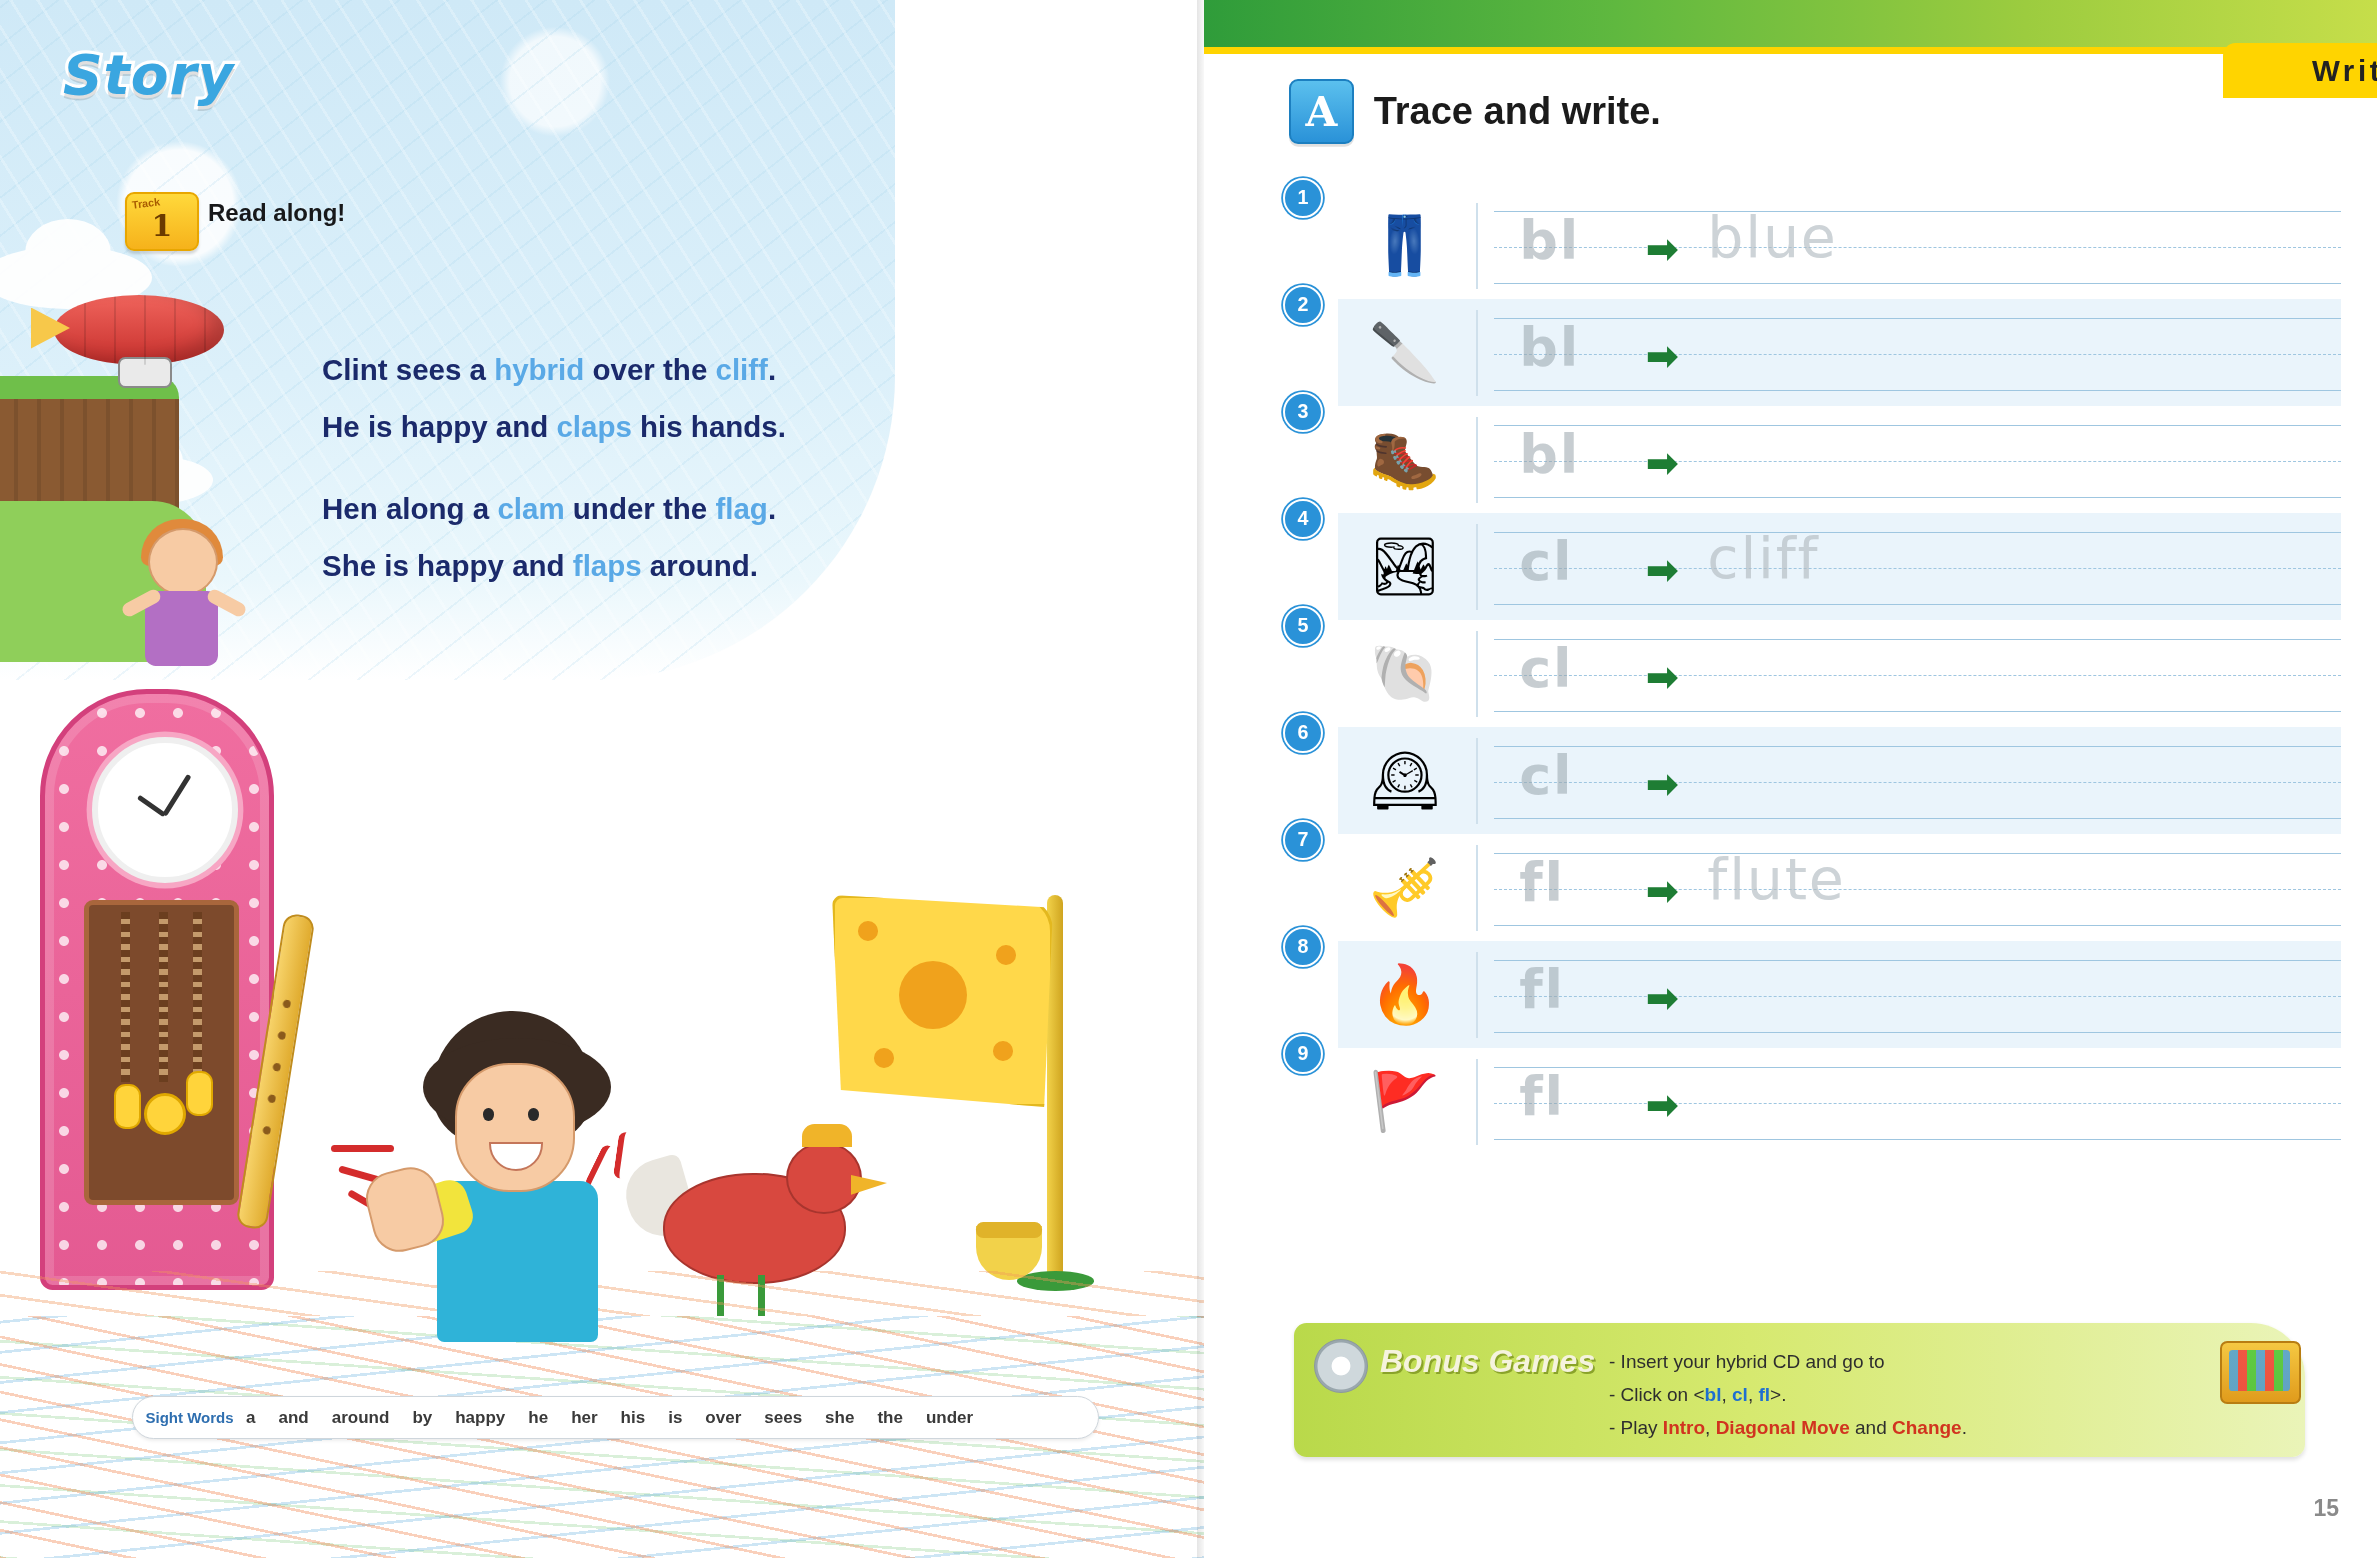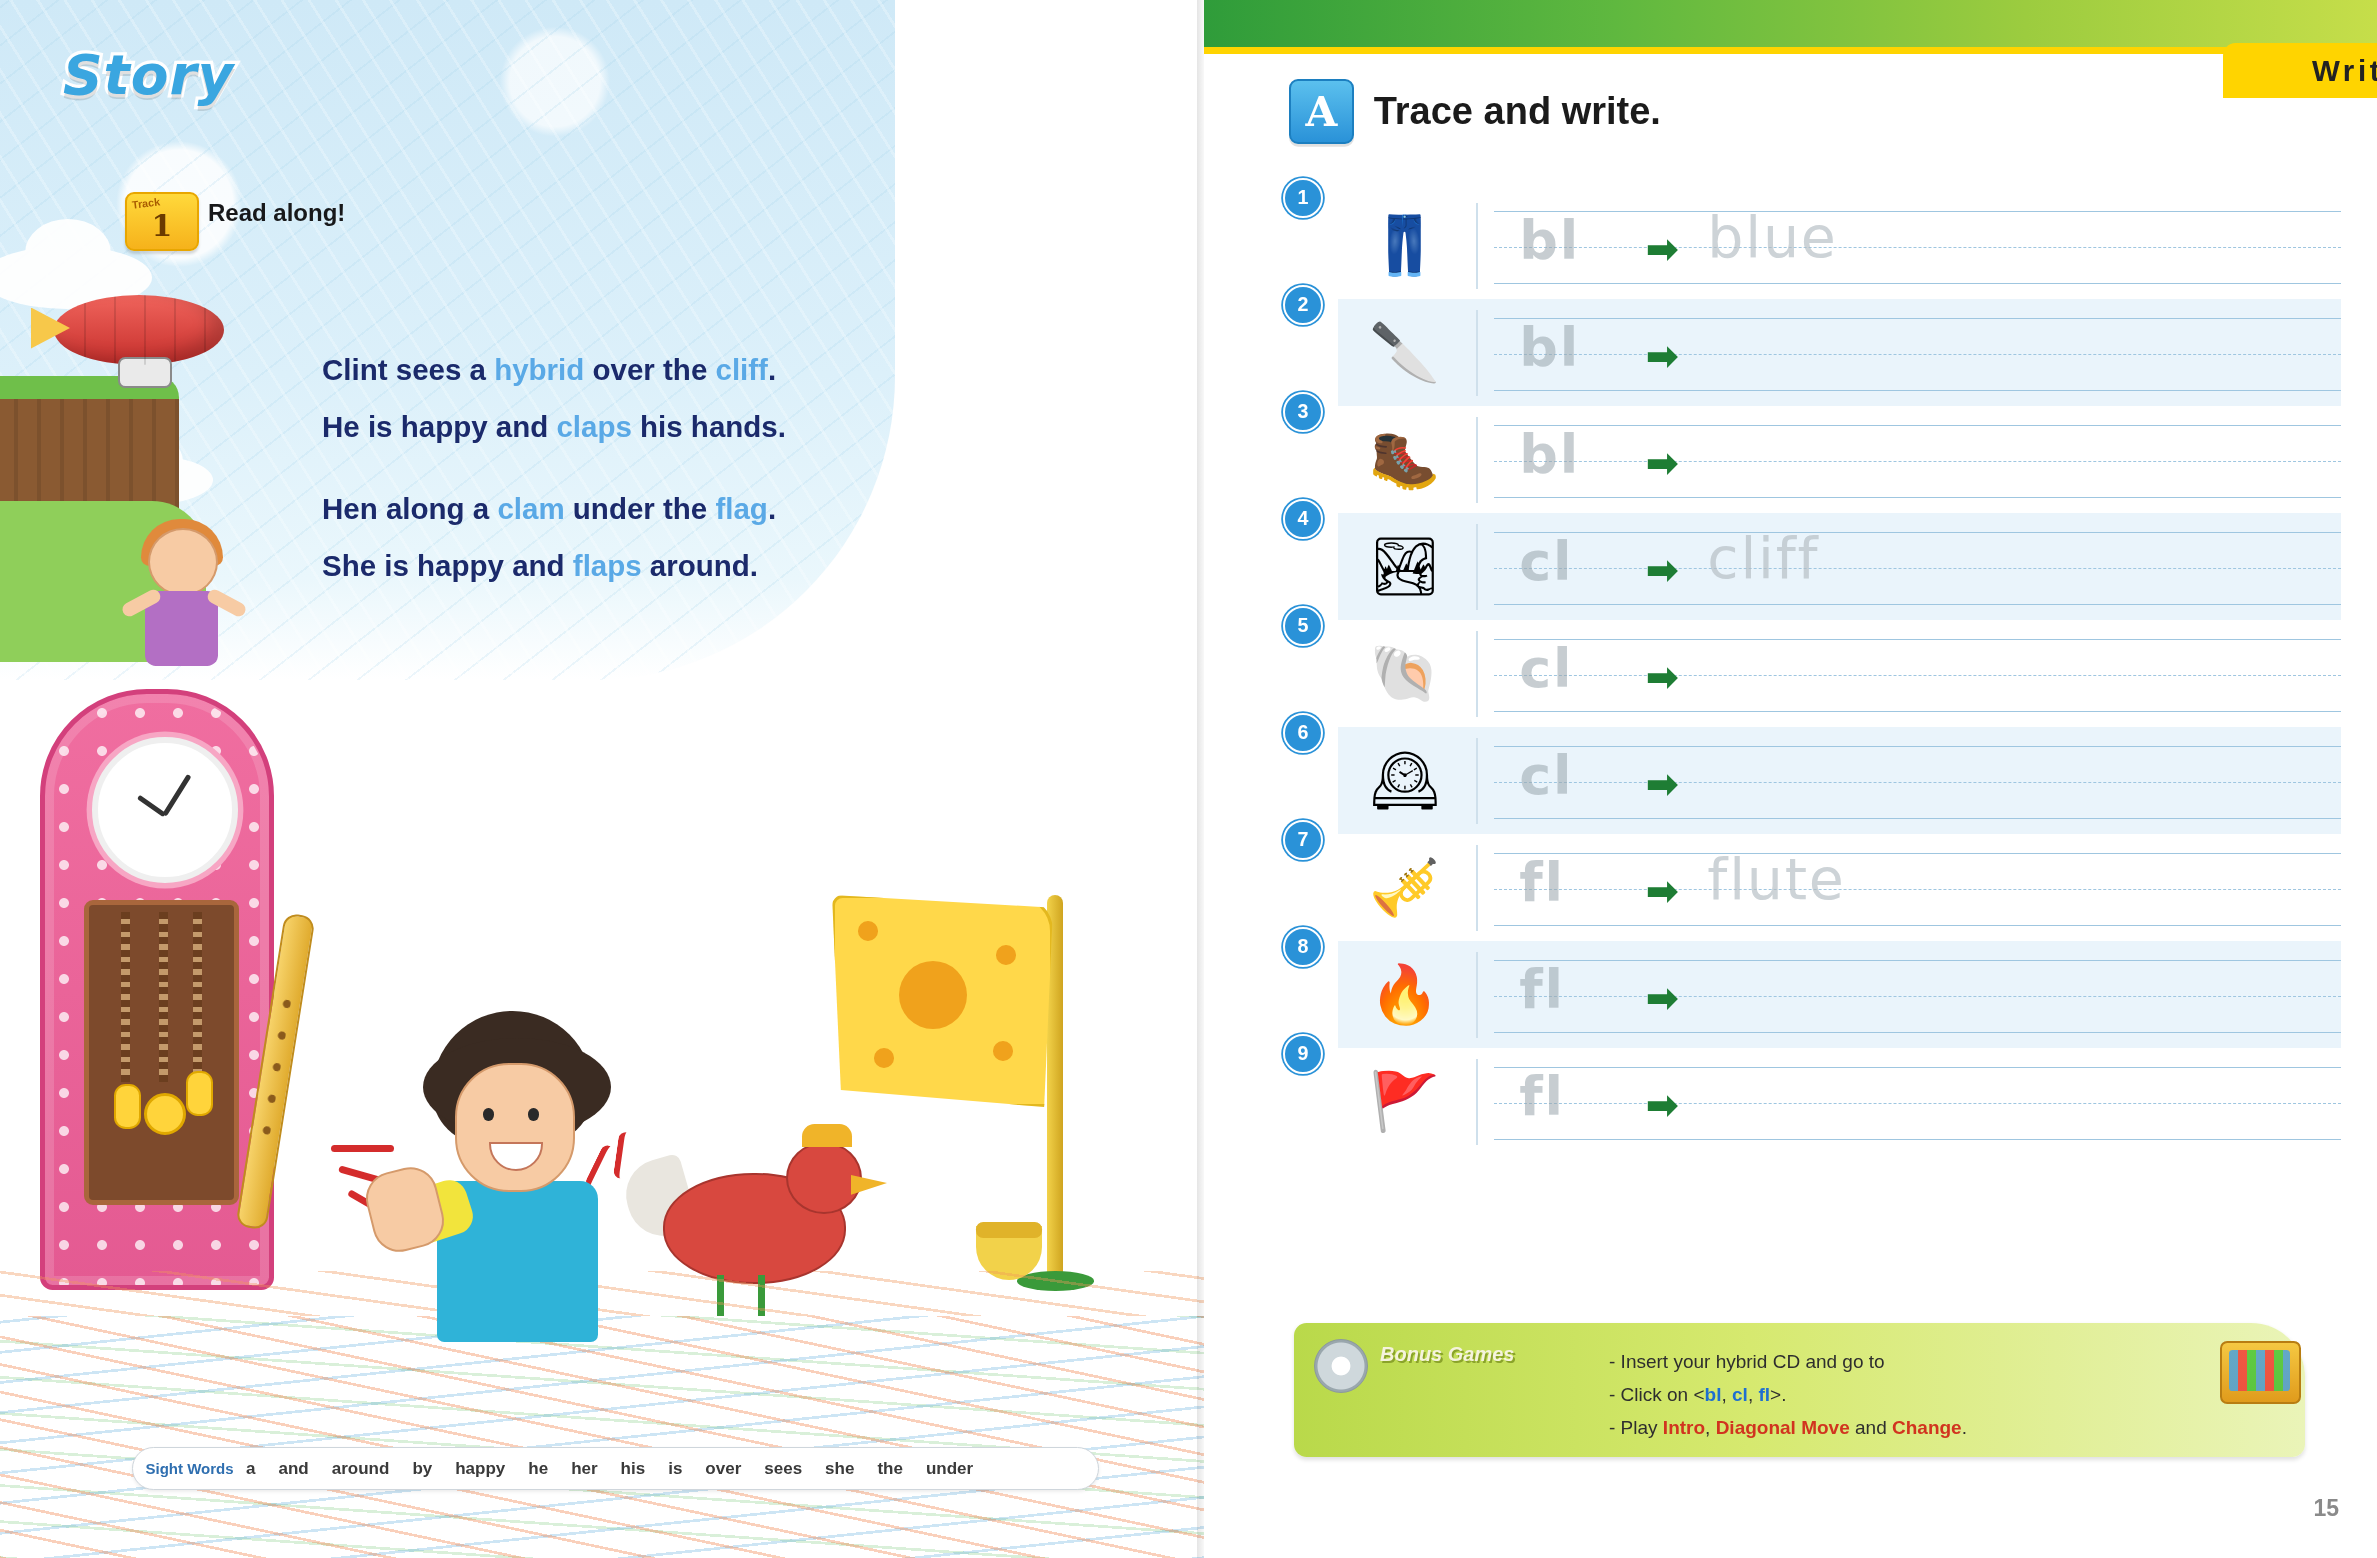--- a/index.html
+++ b/index.html
@@ -211,21 +211,21 @@
       repeating-linear-gradient(4deg, rgba(120,200,120,.28) 0 2.7px, rgba(255,255,255,0) 2.7px 36px);
     background-color:#ffffff;
   }
   .ground-top{
     position:absolute;left:0;top:1271px;width:1204px;height:72px;
     background:
       repeating-linear-gradient(8deg, rgba(240,150,90,.38) 0 2.7px, rgba(255,255,255,0) 2.7px 23px);
   }
 
   .sight-bar{
-    position:absolute;left:132px;top:1447px;width:967px;height:43px;
+    position:absolute;left:132px;top:1396px;width:967px;height:43px;
     background:#fff;border:1.8px solid #cfd6dc;border-radius:21.5px;
     display:flex;align-items:center;padding:0 12.5px;box-sizing:border-box;
     box-shadow:0 1.8px 3.6px rgba(0,0,0,.08);
   }
   .sight-bar .label{font-size:15px;font-weight:bold;color:#2f6fb0;margin-right:12.5px;white-space:nowrap;}
   .sight-bar .words{display:flex;gap:23px;font-size:17px;font-weight:bold;color:#3a3a3a;}
 
   
   .right-page{
     position:absolute;left:1204px;top:0;width:1174px;height:1558px;
@@ -313,21 +313,21 @@
     background:linear-gradient(90deg,#b9d94a 0%, #d6e96f 45%, #eaf4b8 100%);
     border-radius:12.5px 54px 12.5px 12.5px;
     box-shadow:0 2.7px 4.5px rgba(0,0,0,.12);
   }
   .bonus .cd{
     position:absolute;left:19.7px;top:16px;width:52px;height:52px;border-radius:50%;
     background:radial-gradient(circle,#fff 0 9px,#cfd8dc 9.8px 23px,#9aa7ad 24px 26px);
     border:1.8px solid #8b989e;
   }
   .bonus .title{
-    position:absolute;left:86px;top:19.7px;font-size:20px;font-weight:bold;
+    position:absolute;left:86px;top:19.7px;font-size:32px;font-weight:bold;
     color:#f5f3dd;font-style:italic;
     text-shadow:1.8px 1.8px 0 #8aa32a;
   }
   .bonus .lines-txt{position:absolute;left:315px;top:21.5px;font-size:19px;color:#2e2e2e;line-height:1.75;}
   .bonus .lines-txt .b{color:#1f6fd0;font-weight:bold;}
   .bonus .lines-txt .r{color:#d1341f;font-weight:bold;}
   .bonus .cd-art{
     position:absolute;left:926px;top:18px;width:77px;height:59px;
     background:linear-gradient(180deg,#f5c842,#e09b1c);
     border:2.7px solid #b87d12;border-radius:7.2px;

